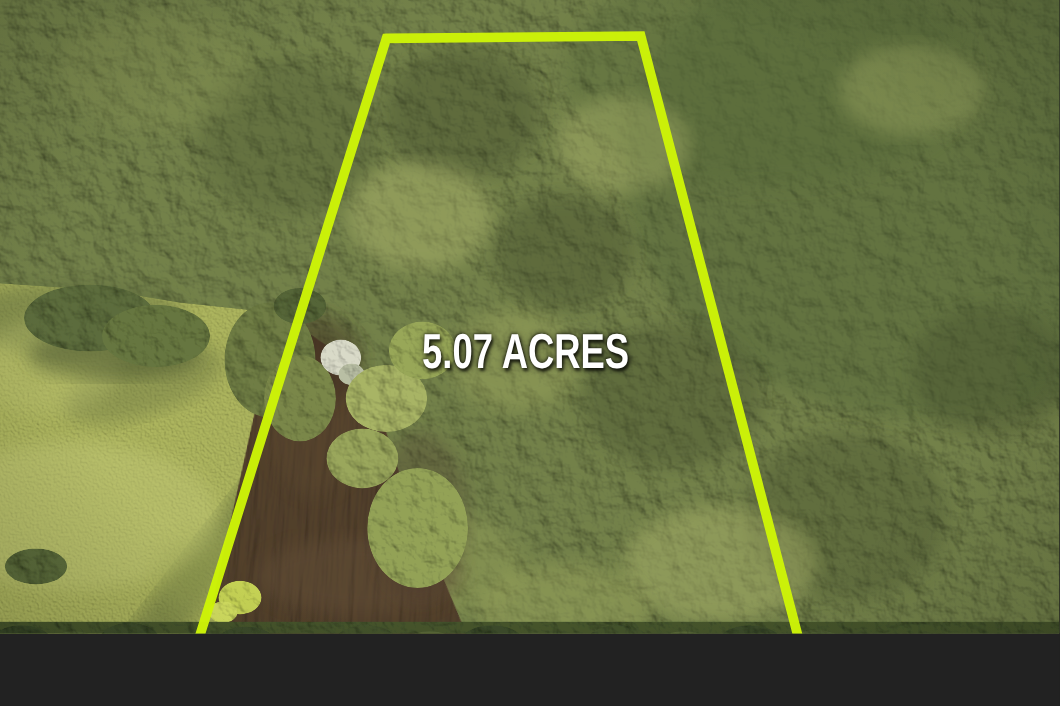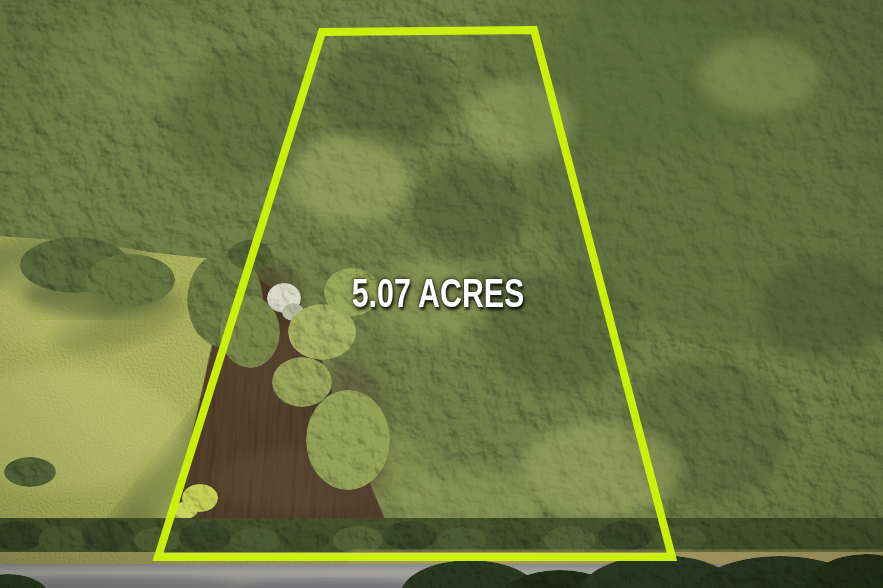--- a/index.html
+++ b/index.html
@@ -1,18 +1,18 @@
 <!DOCTYPE html>
 <html><head>
 <meta charset="utf-8">
 <style>
   html,body{margin:0;padding:0;background:#222;}
   .stage{
     position:relative;
-    width:883px;height:588px;
+    width:883px;height:528px;
     overflow:hidden;
     font-family:"Liberation Sans",sans-serif;
   }
   .stage svg{position:absolute;inset:0;display:block;}
   .acreage{
     position:absolute;
     left:438px;top:293px;
     transform:translate(-50%,-50%) scaleX(.74);
     font-size:41px;
     font-weight:bold;

